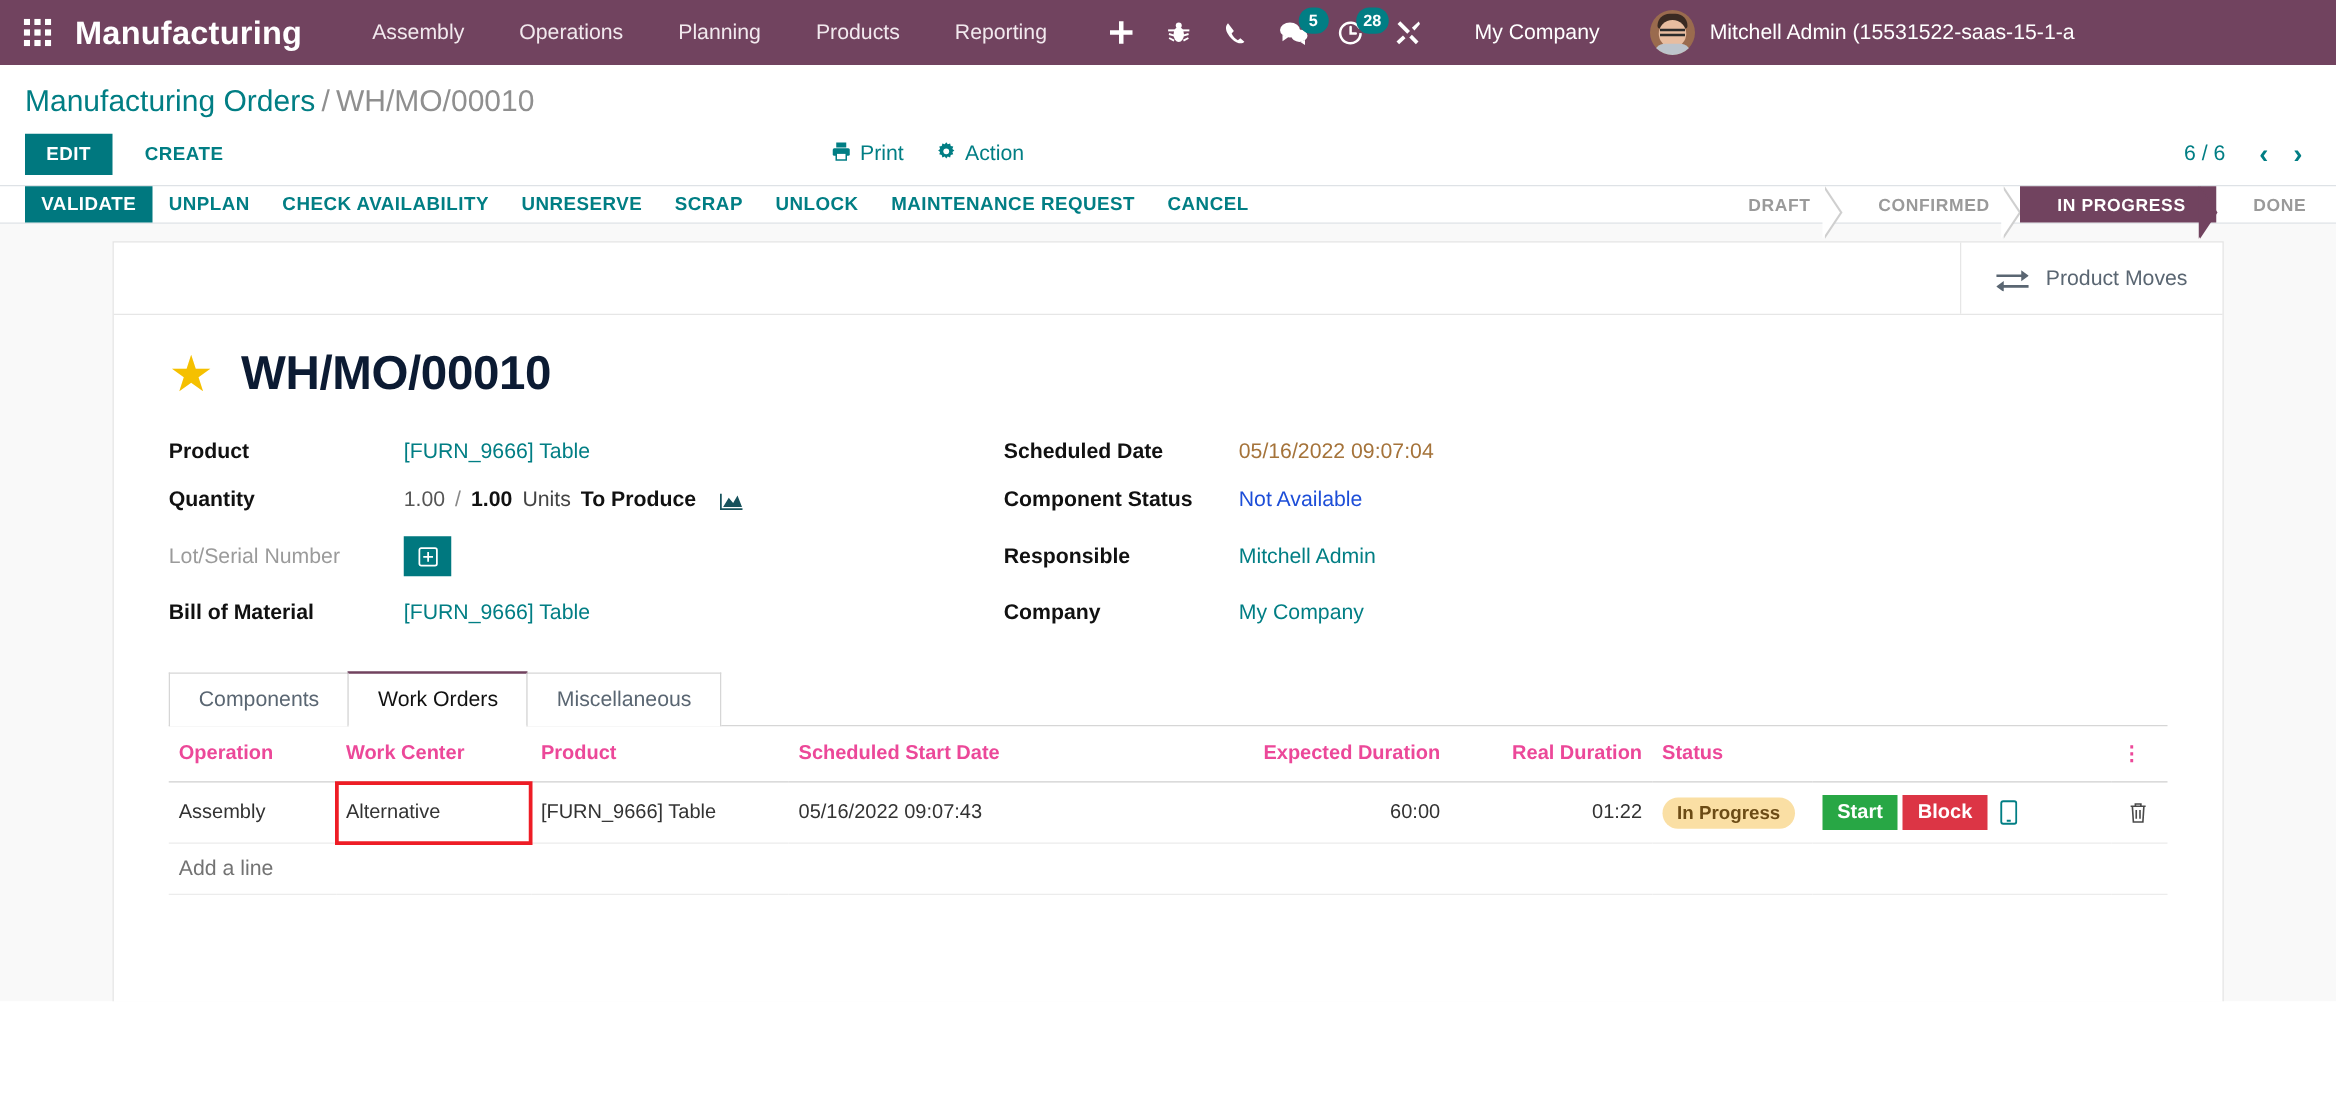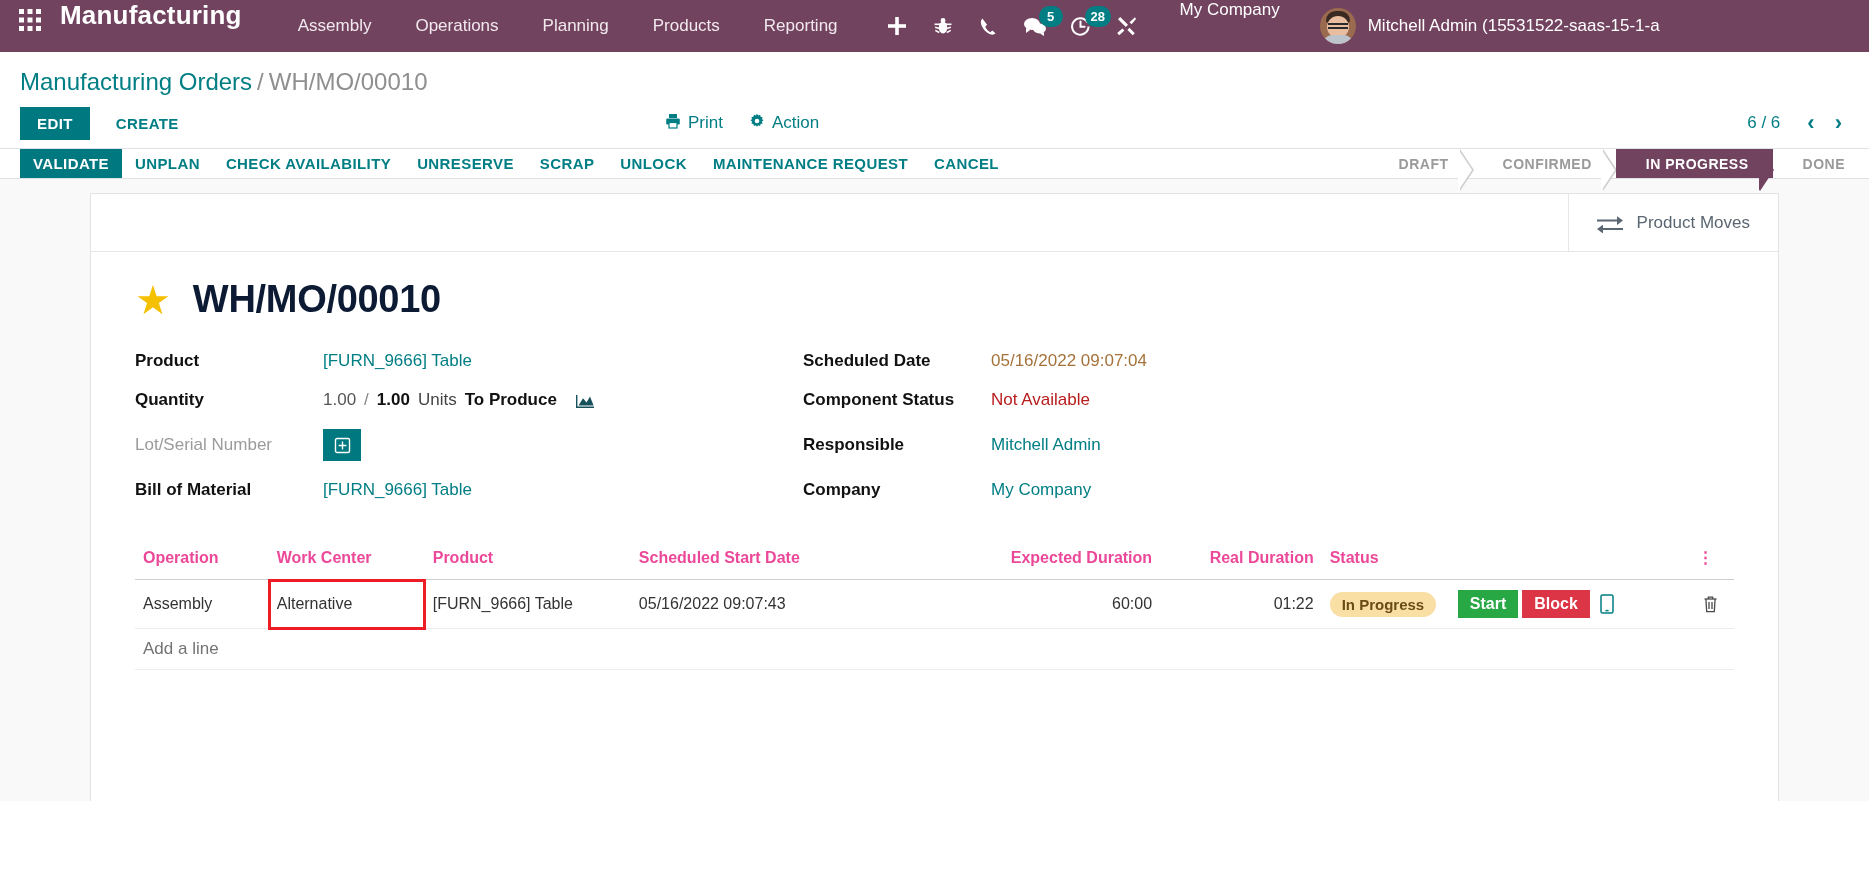--- a/index.html
+++ b/index.html
@@ -9,20 +9,21 @@
     font-family: "Liberation Sans", sans-serif;
     color: #212529;
     overflow: hidden;
   }
 
   
   .navbar {
     height: 52px;
     background: #71435f;
     display: flex;
+    align-items: center;
     color: #ffffff;
     position: relative;
     padding-left: 10px;
   }
   .apps-grid {
     width: 40px; height: 40px;
     display: flex; align-items: center; justify-content: center;
     cursor: pointer;
   }
   .apps-grid svg { display: block; }
@@ -322,21 +323,21 @@
   }
   .f-label {
     font-size: 17px;
     font-weight: bold;
     color: #111;
     white-space: nowrap;
   }
   .f-label.muted { color: #9b9b9b; font-weight: normal; }
   .f-value { font-size: 17px; color: #017e84; white-space: nowrap; }
   .f-value.orange { color: #a5733a; }
-  .f-value.red { color: #b91c1c; }
+  .f-value.red { color: #1d4ed8; }
   .qty-line { display: flex; align-items: center; gap: 8px; font-size: 17px; white-space: nowrap; }
   .qty-a { color: #555; }
   .qty-slash { color: #888; }
   .qty-b { color: #111; font-weight: bold; }
   .qty-units { color: #444; }
   .qty-toproduce { color: #111; font-weight: bold; }
   .chart-ico { color: #17525c; margin-left: 10px; cursor: pointer; display: flex; }
   .lot-btn {
     width: 38px; height: 32px;
     background: #00787f;
@@ -642,20 +643,25 @@
         </div>
         <div class="f-label">Responsible</div>
         <div class="f-value">Mitchell Admin</div>
 
         <div class="f-label">Bill of Material</div>
         <div class="f-value">[FURN_9666] Table</div>
         <div class="f-label">Company</div>
         <div class="f-value">My Company</div>
       </div>
 
+      <div class="tabs">
+        <div class="tab">Components</div>
+        <div class="tab active">Work Orders</div>
+        <div class="tab">Miscellaneous</div>
+      </div>
 
       <table class="o-list">
         <colgroup>
           <col style="width:120px">
             <col style="width:140px">
             <col style="width:185px">
             <col style="width:270px">
           <col style="width:205px">
             <col style="width:145px">
             <col style="width:115px">

